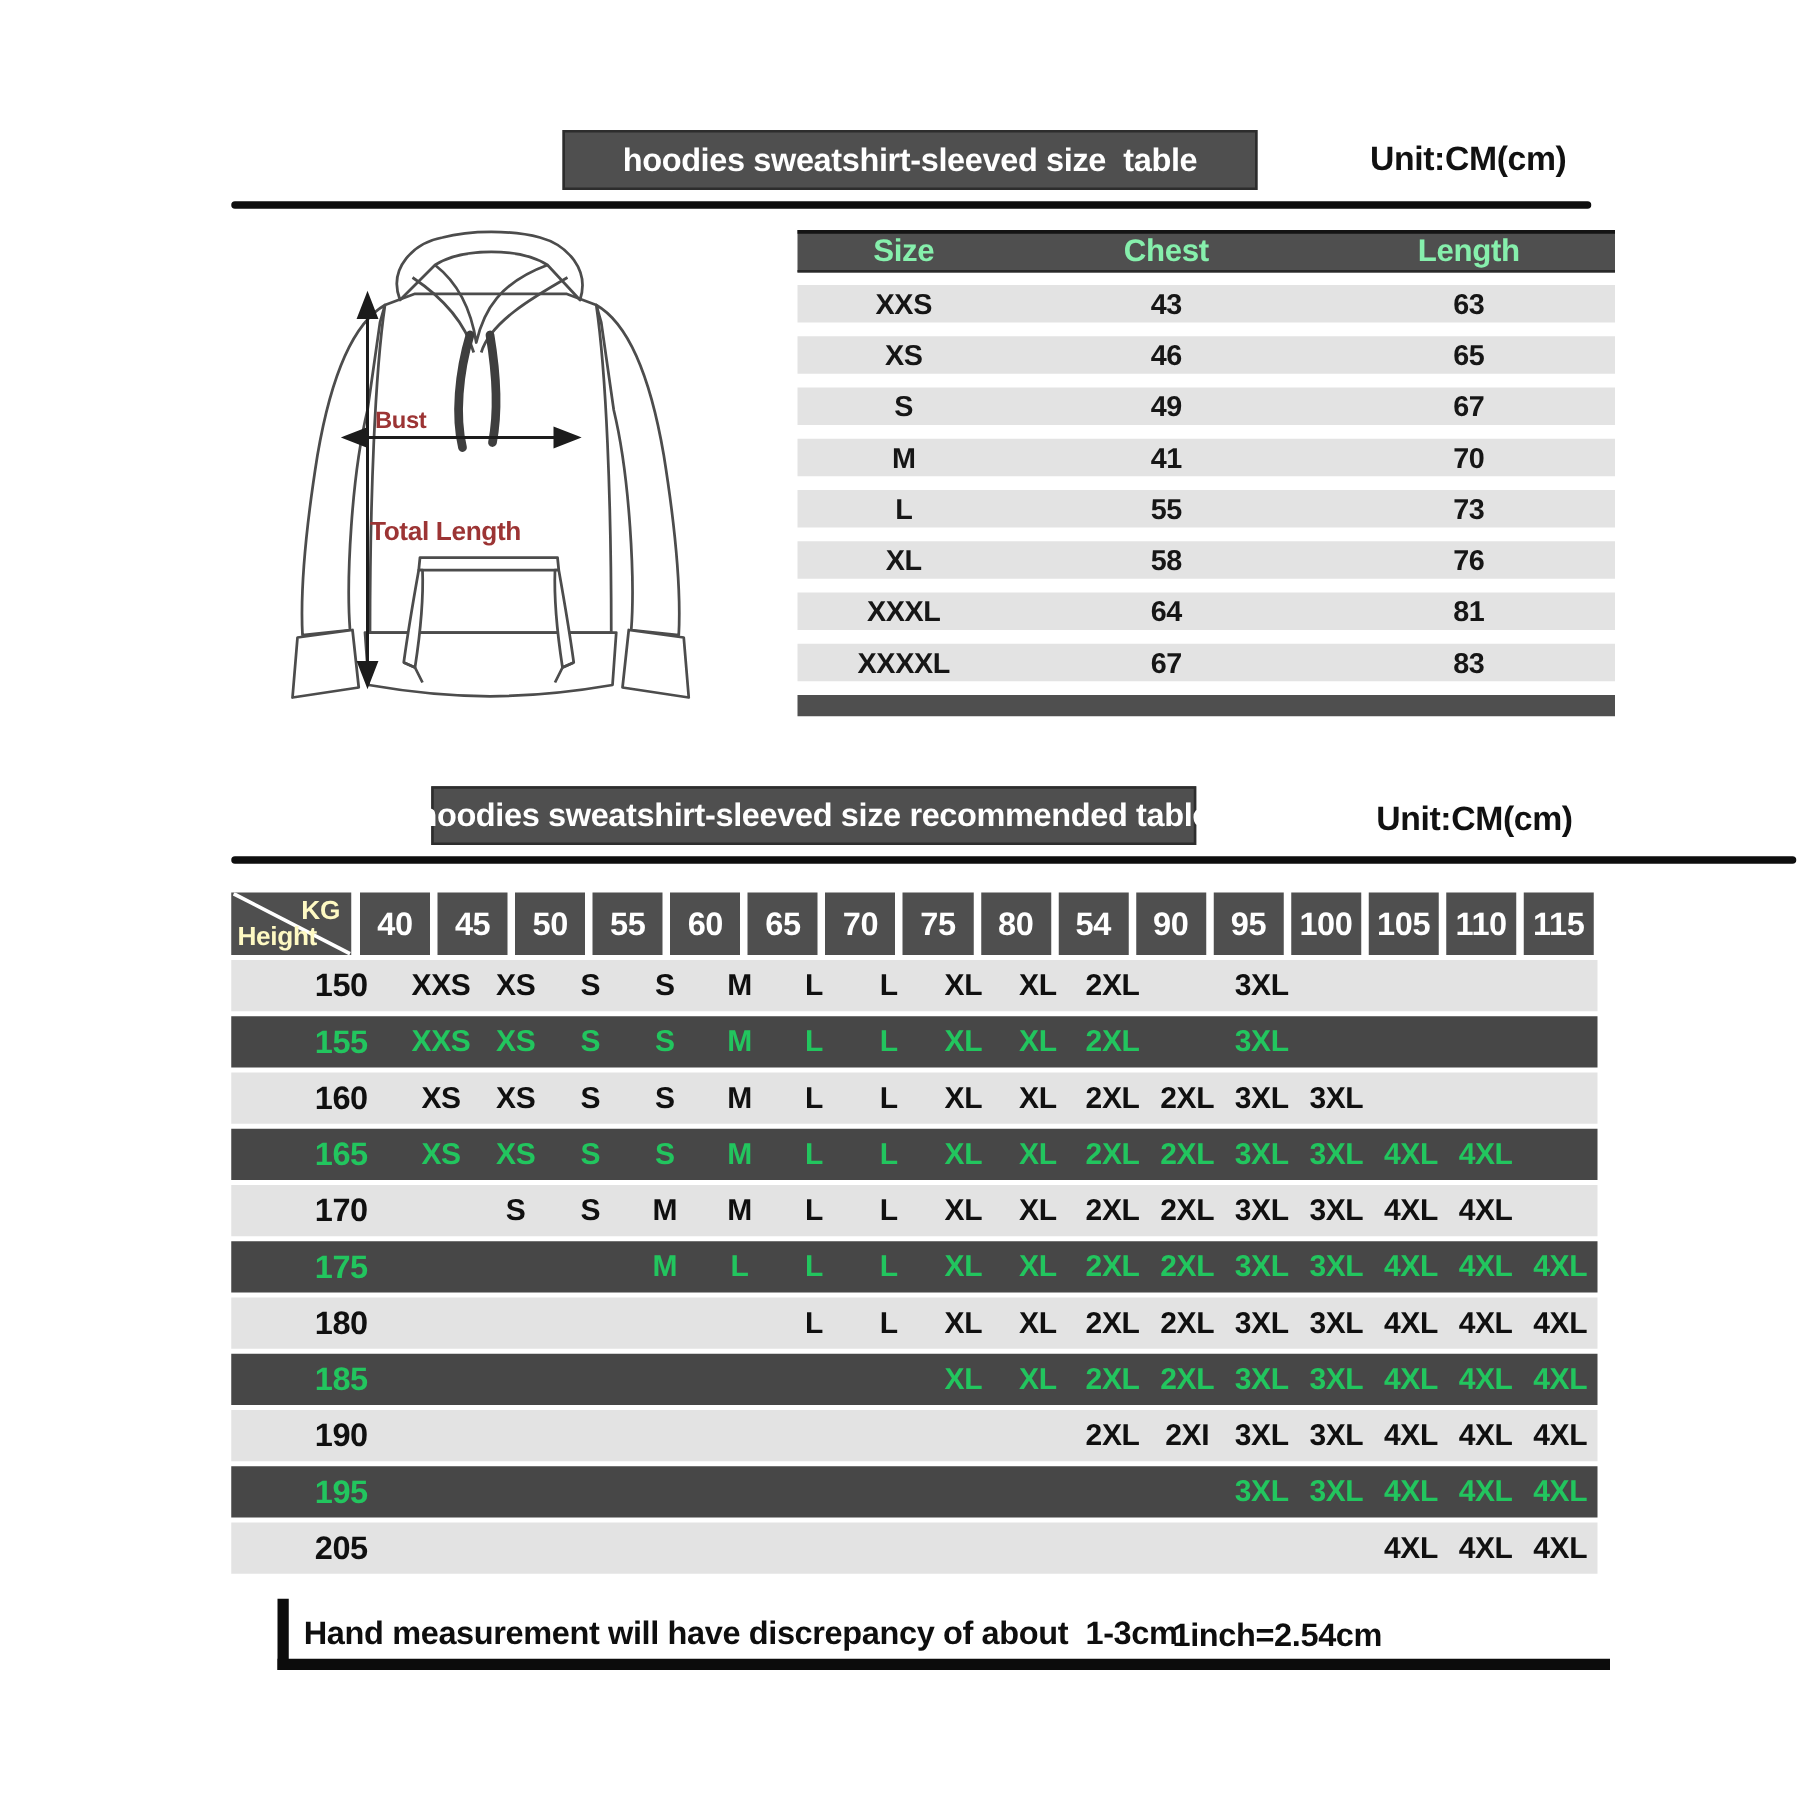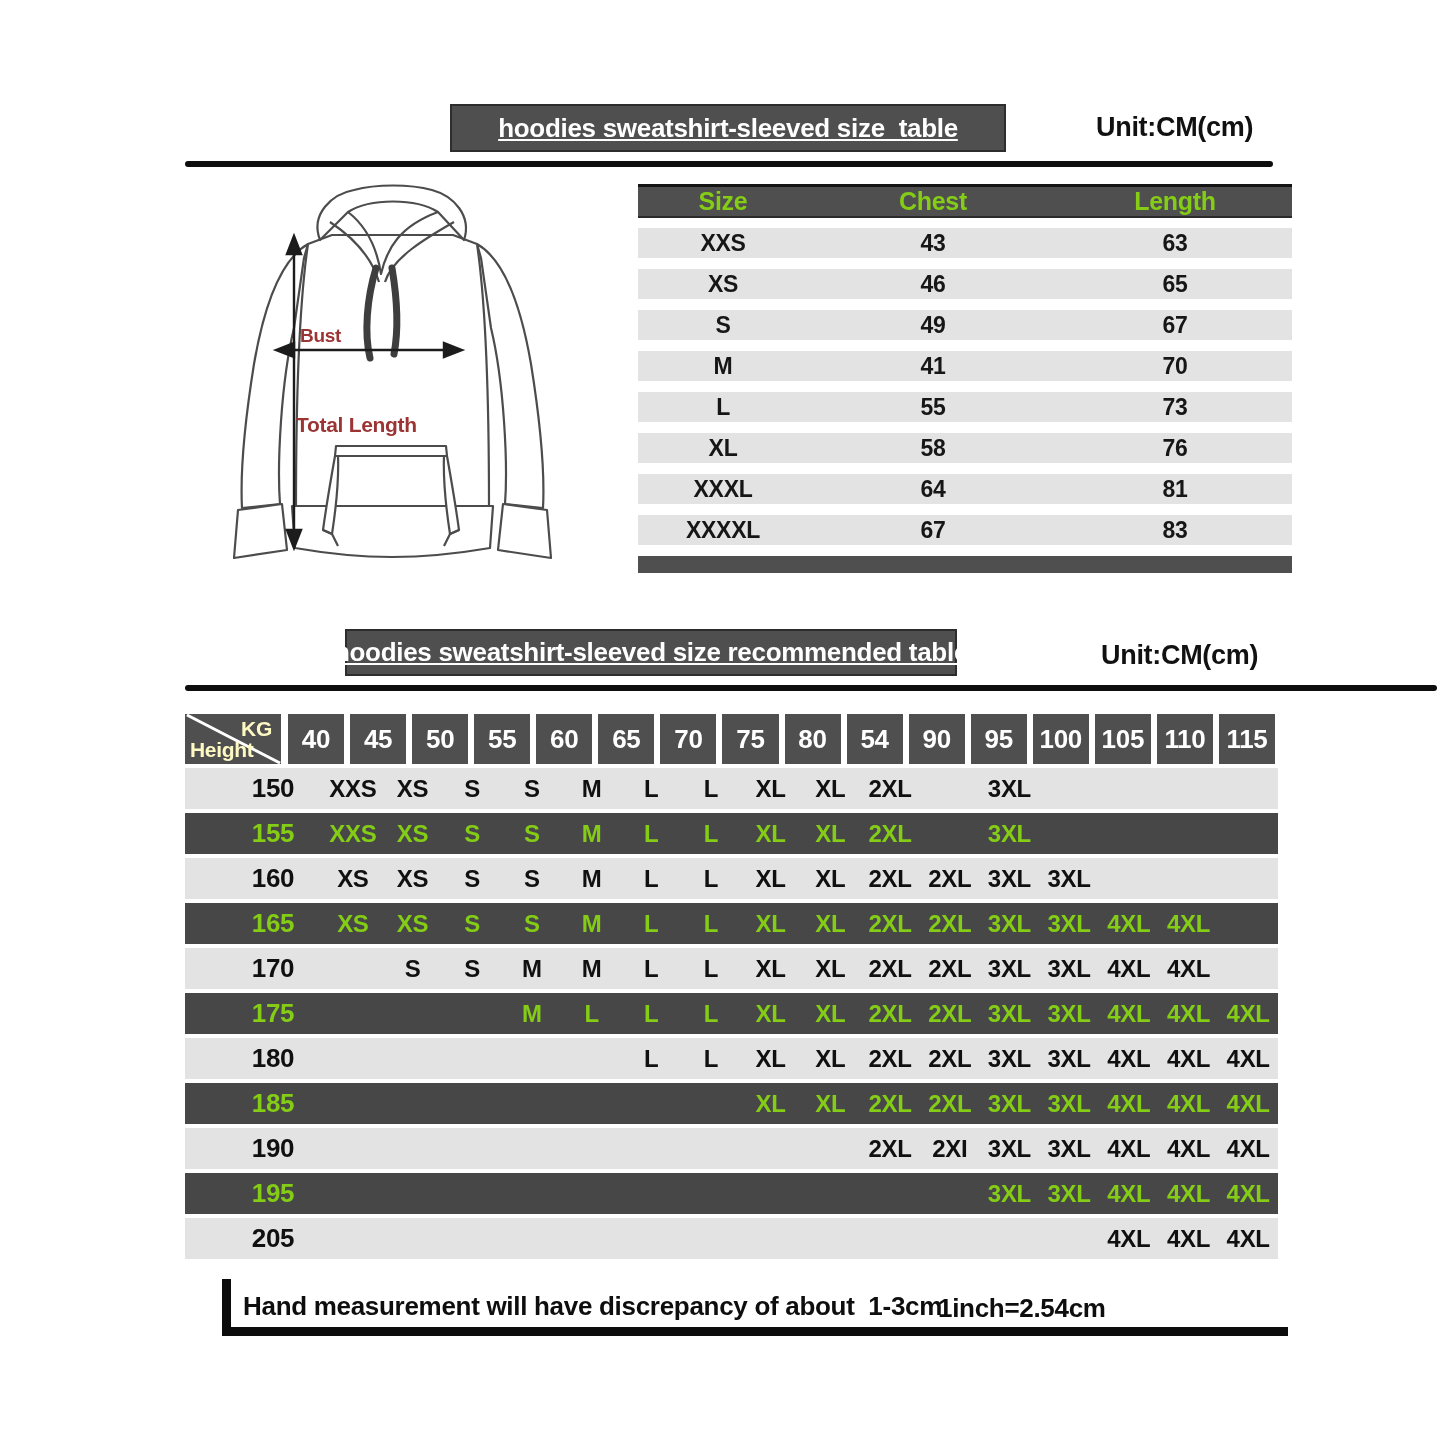--- a/index.html
+++ b/index.html
@@ -9,39 +9,39 @@
   html,body{margin:0;padding:0;background:#fff;}
   .canvas{
     position:relative;width:1445px;height:1445px;background:var(--paper);
     font-family:"Liberation Sans",sans-serif;font-weight:bold;color:var(--ink);
     overflow:hidden;letter-spacing:-0.3px;
   }
   
   .hbar{
     position:absolute;background:var(--bar-dark);color:#fff;
     display:flex;align-items:center;justify-content:center;
-    border:2px solid #2d2d2d;box-sizing:border-box;text-decoration:underline;
+    border:2px solid #2d2d2d;box-sizing:border-box;
   }
   .hbar span{white-space:pre;}
   .hbar1{left:450px;top:104px;width:556px;height:48px;font-size:26px;}
   .hbar2{left:345px;top:629px;width:612px;height:47px;font-size:26px;}
   .unit{position:absolute;font-size:27px;color:#111;}
   .unit1{left:1096px;top:112px;}
   .unit2{left:1101px;top:640px;}
   .rule{position:absolute;background:#0e0e0e;border-radius:3px;}
   .rule1{left:185px;top:161px;width:1088px;height:6px;}
   .rule2{left:185px;top:685px;width:1252px;height:6px;}
   
   .hoodie{position:absolute;left:180px;top:178px;width:425px;height:445px;}
   .hoodie path,.hoodie line{vector-effect:non-scaling-stroke;}
   
   .sizetable{position:absolute;left:638px;top:184px;width:654px;}
   .st-grid{display:grid;grid-template-columns:170px 250px 1fr;align-items:center;text-align:center;}
   .st-head{
-    height:34px;background:var(--bar-dark);color:#84cc16;font-size:25px;
+    height:34px;background:var(--bar-dark);color:#86efac;font-size:25px;
     border-top:3px solid #141414;border-bottom:2px solid #2a2a2a;box-sizing:border-box;
   }
   #st-body{margin-top:10px;}
   .st-row{height:30px;margin-bottom:11px;background:var(--row-light);font-size:23px;}
   .st-foot{height:17px;background:var(--bar-dark);margin-top:1px;}
   
   .rectable{position:absolute;left:185px;top:714px;width:1093px;}
   .rt-grid{display:grid;grid-template-columns:100px repeat(16,1fr);}
   .rt-head{height:50px;}
   .rt-corner{
@@ -50,21 +50,21 @@
   .rt-corner .kg{position:absolute;top:3px;right:9px;font-size:21px;}
   .rt-corner .hgt{position:absolute;bottom:2px;left:5px;font-size:21px;}
   .diag{position:absolute;left:0;top:0;width:100%;height:100%;}
   .rt-w{
     background:var(--bar-dark);color:#fff;margin:0 3px;height:50px;
     display:flex;align-items:center;justify-content:center;font-size:26px;
   }
   #rt-body{margin-top:4px;}
   .rt-row{height:41px;margin-bottom:4px;align-items:center;text-align:center;font-size:24px;padding-left:38px;}
   .rt-row.light{background:var(--row-light);color:#101010;}
-  .rt-row.dark{background:var(--row-dark);color:#84cc16;}
+  .rt-row.dark{background:var(--row-dark);color:#22c55e;}
   .rt-h{font-size:26px;}
   .rt-c{white-space:nowrap;}
   
   .f-vbar{position:absolute;left:222px;top:1279px;width:9px;height:57px;background:#0c0c0c;}
   .f-hbar{position:absolute;left:222px;top:1327px;width:1066px;height:9px;background:#0c0c0c;}
   .f-note{position:absolute;font-size:26px;color:#0e0e0e;white-space:pre;}
   .f-note1{left:243px;top:1291px;}
   .f-note2{left:938px;top:1293px;}
 </style>
 </head>

